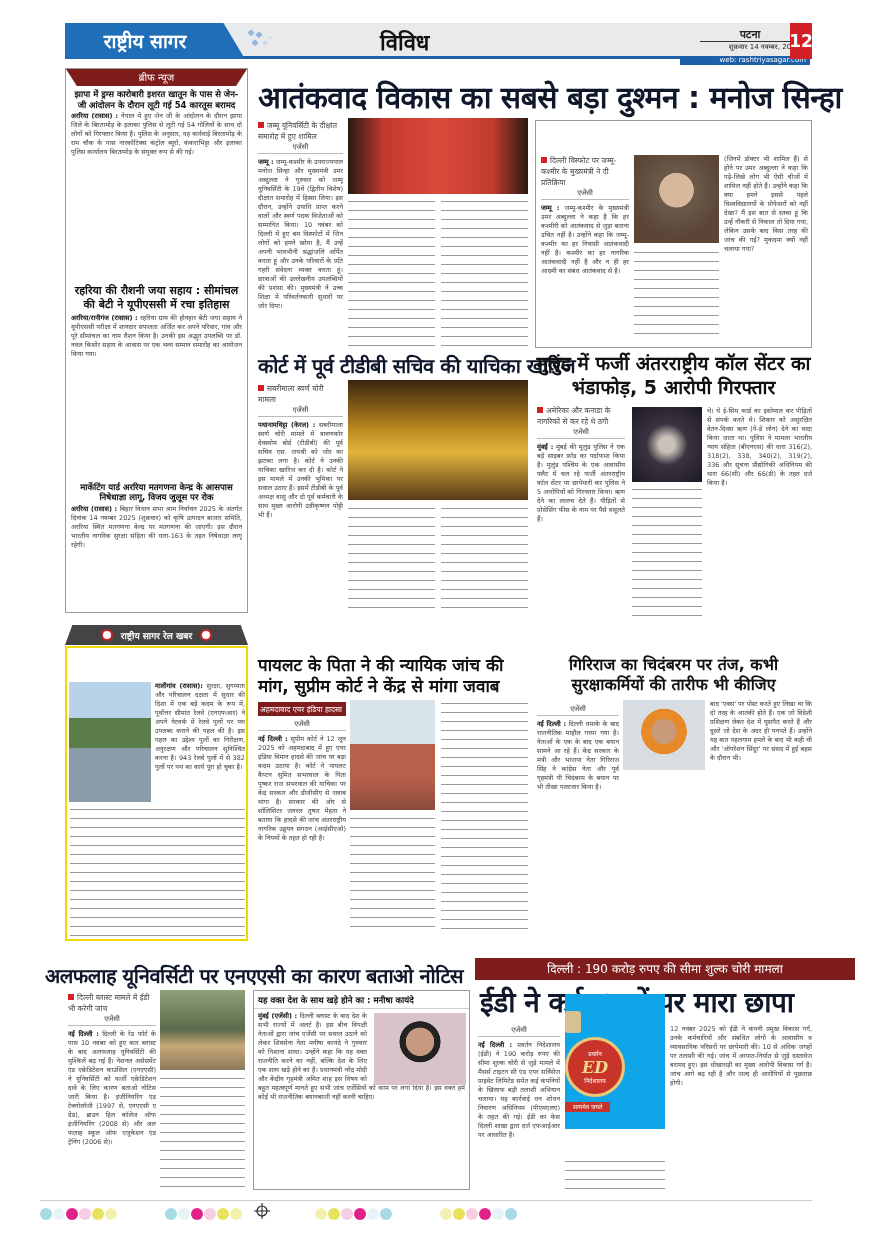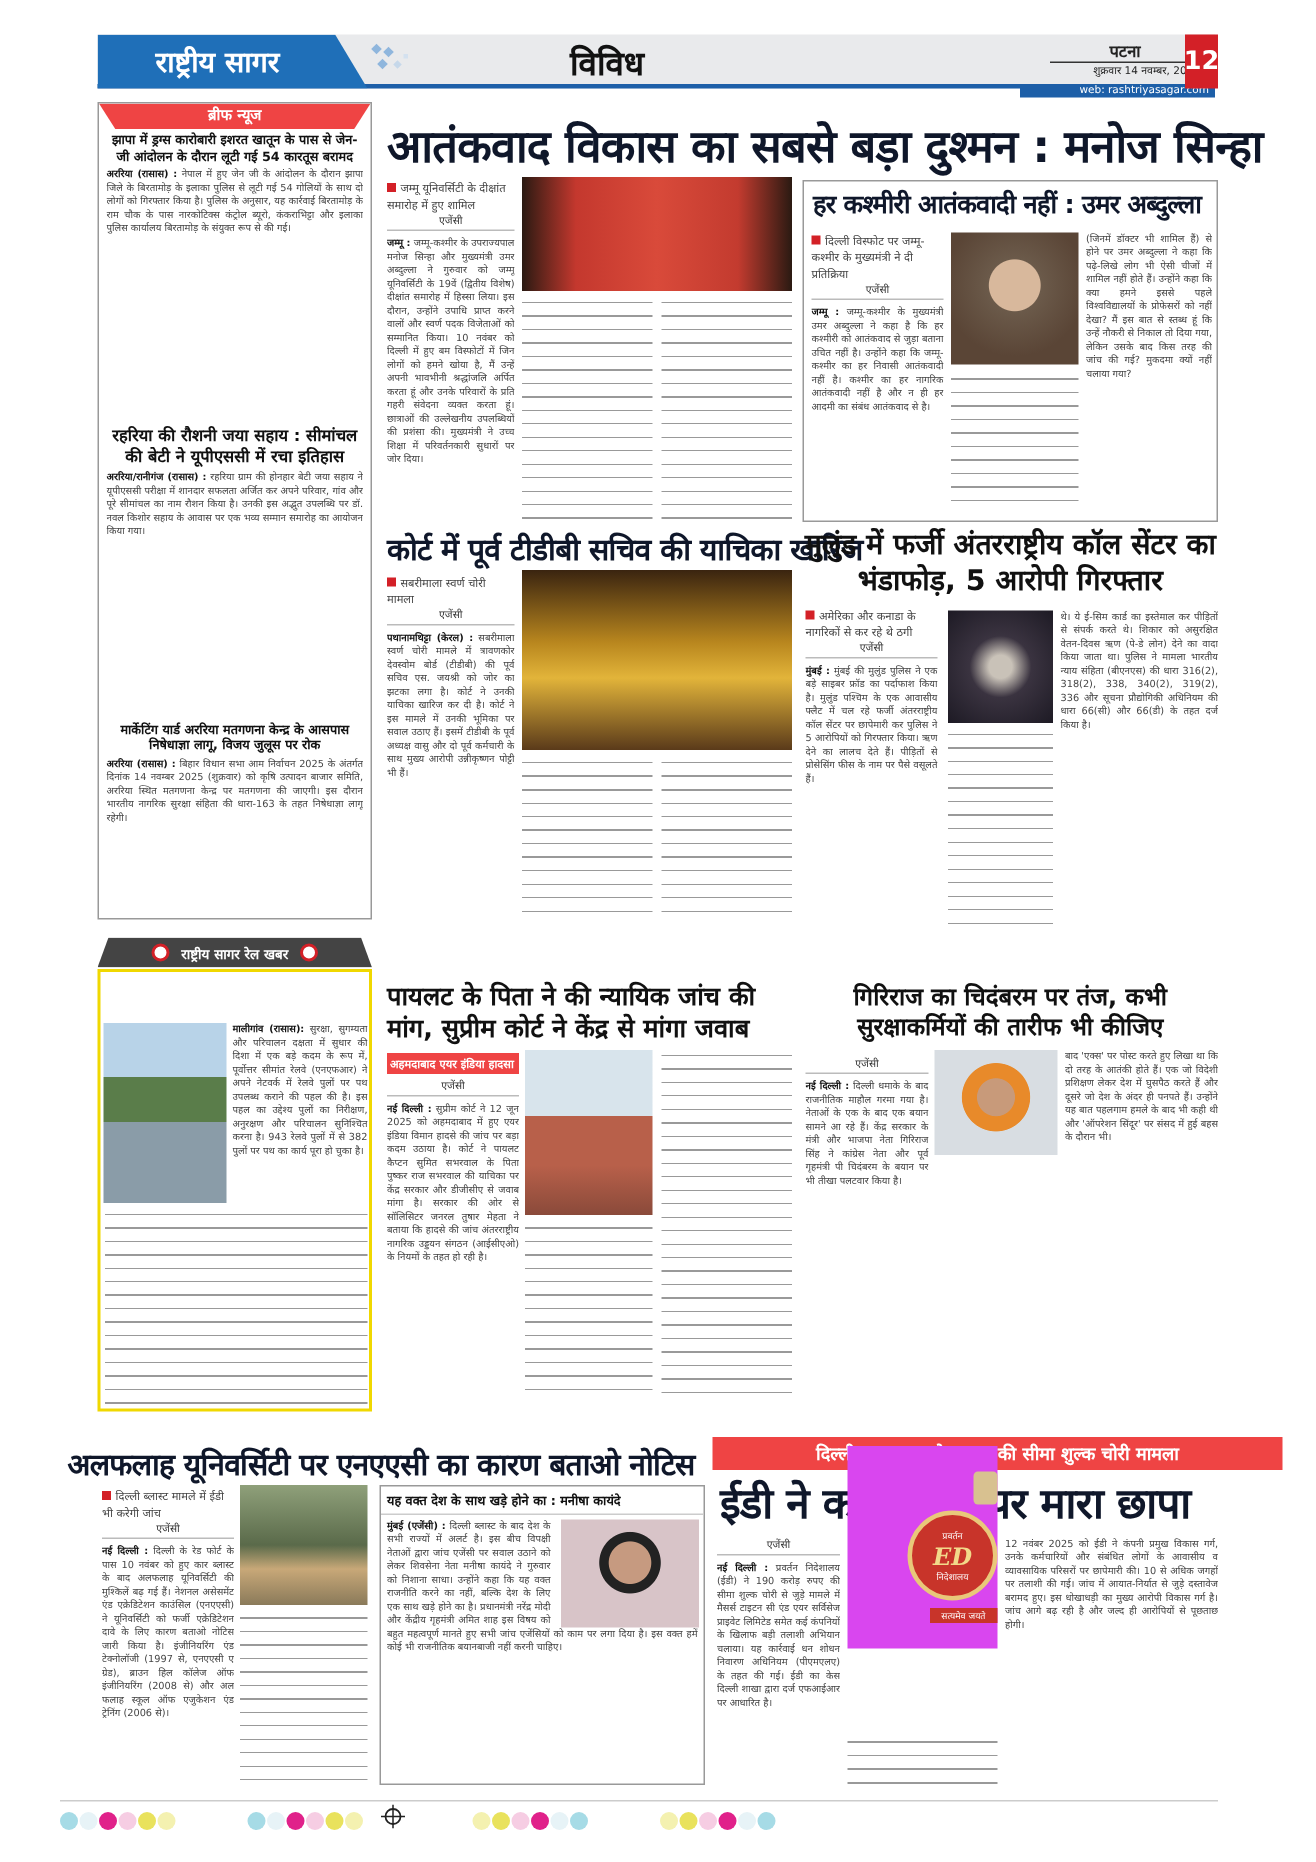--- a/index.html
+++ b/index.html
@@ -5,21 +5,21 @@
 *{box-sizing:border-box;margin:0;padding:0}
 body{width:877px;height:1241px;background:#fff;font-family:"DejaVu Sans",sans-serif;position:relative;overflow:hidden;color:#222}
 .abs{position:absolute}
 .mast{left:65px;top:23px;width:745px;height:36px;background:#e9eaec;border-bottom:3px solid #1d5fa8}
 .brand{left:65px;top:23px;width:180px;height:36px;background:#1f6fb8;clip-path:polygon(0 0,88% 0,100% 100%,0 100%);color:#fff;font-weight:bold;font-size:19px;display:flex;align-items:center;justify-content:center;padding-right:20px}
 .section{left:380px;top:26px;font-size:22px;font-weight:bold;color:#111}
 .city{left:700px;top:26px;font-size:11px;font-weight:bold;border-bottom:1px solid #333;width:100px;text-align:center}
 .date{left:690px;top:42px;font-size:7px;width:110px;text-align:right}
 .web{left:680px;top:56px;width:130px;height:9px;background:#1d5fa8;color:#fff;font-size:7px;text-align:right;padding-right:4px;line-height:9px}
 .pgno{left:790px;top:23px;width:22px;height:36px;background:#d32027;color:#fff;font-weight:bold;font-size:17px;display:flex;align-items:center;justify-content:center}
-.redband{background:#ef4444;color:#fff;font-weight:bold;text-align:center}
+.redband{background:#7f1d1d;color:#fff;font-weight:normal;text-align:center}
 .body-text{font-size:6.5px;line-height:9px;color:#444;text-align:justify;overflow:hidden}
 .body-text b{color:#111}
 .h-big{font-weight:bold;color:#0f172a;letter-spacing:-0.5px;white-space:nowrap}
 .h-mid{font-weight:bold;color:#111;text-align:center;line-height:1.25}
 .tag{font-size:7.5px;color:#444;line-height:11px}
 .tag::before{content:"";display:inline-block;width:6px;height:6px;background:#d32027;margin-right:3px}
 .agency{font-size:7px;text-align:center;color:#333;border-bottom:1px solid #bbb;padding-bottom:2px;margin-bottom:4px}
 .photo{background:#555;overflow:hidden}
 .box{border:1px solid #999}
 .dots span{display:inline-block;width:12px;height:12px;border-radius:50%;margin-right:1px}
@@ -74,21 +74,20 @@
 <div class="abs" style="left:258px;top:120px;width:85px">
   <div class="tag">जम्मू यूनिवर्सिटी के दीक्षांत समारोह में हुए शामिल</div>
   <div class="agency">एजेंसी</div>
   <div class="body-text" style="height:205px"><b>जम्मू :</b> <span>जम्मू-कश्मीर के उपराज्यपाल मनोज सिन्हा और मुख्यमंत्री उमर अब्दुल्ला ने गुरुवार को जम्मू यूनिवर्सिटी के 19वें (द्वितीय विशेष) दीक्षांत समारोह में हिस्सा लिया। इस दौरान, उन्होंने उपाधि प्राप्त करने वालों और स्वर्ण पदक विजेताओं को सम्मानित किया। 10 नवंबर को दिल्ली में हुए बम विस्फोटों में जिन लोगों को हमने खोया है, मैं उन्हें अपनी भावभीनी श्रद्धांजलि अर्पित करता हूं और उनके परिवारों के प्रति गहरी संवेदना व्यक्त करता हूं। छात्राओं की उल्लेखनीय उपलब्धियों की प्रशंसा की। मुख्यमंत्री ने उच्च शिक्षा में परिवर्तनकारी सुधारों पर जोर दिया।</span></div>
 </div>
 <div class="abs photo" style="left:348px;top:118px;width:180px;height:76px;background:linear-gradient(90deg,#2a1a12,#c4382e 20%,#d94a3a 50%,#c33b2f 80%,#2a1a12)"></div>
 <div class="abs body-text lines" style="left:348px;top:198px;width:87px;height:150px"></div>
 <div class="abs body-text lines" style="left:441px;top:198px;width:87px;height:150px"></div>
 
 <div class="abs box" style="left:535px;top:120px;width:277px;height:228px">
-  <div class="h-big" style="font-size:17px;padding:3px 6px">हर कश्मीरी आतंकवादी नहीं : उमर अब्दुल्ला</div>
   <div class="abs" style="left:5px;top:34px;width:88px">
     <div class="tag">दिल्ली विस्फोट पर जम्मू-कश्मीर के मुख्यमंत्री ने दी प्रतिक्रिया</div>
     <div class="agency">एजेंसी</div>
     <div class="body-text" style="height:140px"><b>जम्मू :</b> <span>जम्मू-कश्मीर के मुख्यमंत्री उमर अब्दुल्ला ने कहा है कि हर कश्मीरी को आतंकवाद से जुड़ा बताना उचित नहीं है। उन्होंने कहा कि जम्मू-कश्मीर का हर निवासी आतंकवादी नहीं है। कश्मीर का हर नागरिक आतंकवादी नहीं है और न ही हर आदमी का संबंध आतंकवाद से है।</span></div>
   </div>
   <div class="abs photo" style="left:98px;top:34px;width:85px;height:88px;background:radial-gradient(circle at 50% 40%,#d8b89c 25%,#6b5a4a 26%,#5a4536 70%)"></div>
   <div class="abs body-text lines" style="left:98px;top:128px;width:85px;height:92px"></div>
   <div class="abs body-text" style="left:188px;top:34px;width:84px;height:188px">(जिनमें डॉक्टर भी शामिल हैं) से होने पर उमर अब्दुल्ला ने कहा कि पढ़े-लिखे लोग भी ऐसी चीजों में शामिल नहीं होते हैं। उन्होंने कहा कि क्या हमने इससे पहले विश्वविद्यालयों के प्रोफेसरों को नहीं देखा? मैं इस बात से स्तब्ध हूं कि उन्हें नौकरी से निकाल तो दिया गया, लेकिन उसके बाद किस तरह की जांच की गई? मुकदमा क्यों नहीं चलाया गया?</div>
 </div>
 
@@ -144,21 +143,21 @@
   <div class="abs photo" style="left:120px;top:22px;width:92px;height:72px;background:radial-gradient(circle at 50% 40%,#c69a80 22%,#222 23% 32%,#d8c4c8 33%)"></div>
   <div class="body-text" style="padding:3px 4px;height:170px"><span style="float:right;width:98px;height:72px"></span><b>मुंबई (एजेंसी) :</b> <span>दिल्ली ब्लास्ट के बाद देश के सभी राज्यों में अलर्ट है। इस बीच विपक्षी नेताओं द्वारा जांच एजेंसी पर सवाल उठाने को लेकर शिवसेना नेता मनीषा कायंदे ने गुरुवार को निशाना साधा। उन्होंने कहा कि यह वक्त राजनीति करने का नहीं, बल्कि देश के लिए एक साथ खड़े होने का है। प्रधानमंत्री नरेंद्र मोदी और केंद्रीय गृहमंत्री अमित शाह इस विषय को बहुत महत्वपूर्ण मानते हुए सभी जांच एजेंसियों को काम पर लगा दिया है। इस वक्त हमें कोई भी राजनीतिक बयानबाजी नहीं करनी चाहिए।</span></div>
 </div>
 
 <div class="abs redband" style="left:475px;top:958px;width:380px;height:22px;font-size:12px;line-height:22px">दिल्ली : 190 करोड़ रुपए की सीमा शुल्क चोरी मामला</div>
 <div class="abs h-big" style="left:480px;top:982px;font-size:28px">ईडी ने कई स्थानों पर मारा छापा</div>
 <div class="abs" style="left:478px;top:1025px;width:82px">
   <div class="agency">एजेंसी</div>
   <div class="body-text" style="height:150px"><b>नई दिल्ली :</b> <span>प्रवर्तन निदेशालय (ईडी) ने 190 करोड़ रुपए की सीमा शुल्क चोरी से जुड़े मामले में मैसर्स टाइटन सी एंड एयर सर्विसेज प्राइवेट लिमिटेड समेत कई कंपनियों के खिलाफ बड़ी तलाशी अभियान चलाया। यह कार्रवाई धन शोधन निवारण अधिनियम (पीएमएलए) के तहत की गई। ईडी का केस दिल्ली शाखा द्वारा दर्ज एफआईआर पर आधारित है।</span></div>
 </div>
-<div class="abs" style="left:565px;top:964px;width:100px;height:135px;background:#d946ef;display:flex;flex-direction:column;align-items:flex-end;justify-content:center">
+<div class="abs" style="left:565px;top:994px;width:100px;height:135px;background:#0ea5e9;display:flex;flex-direction:column;align-items:flex-start;justify-content:center">
   <div style="width:16px;height:22px;background:#d8c190;border-radius:3px;margin-bottom:4px"></div>
   <div style="width:60px;height:60px;border-radius:50%;background:#c8342a;border:3px solid #e9c87a;color:#fff;display:flex;flex-direction:column;align-items:center;justify-content:center;font-family:'DejaVu Serif',serif">
     <span style="font-size:6px">प्रवर्तन</span>
     <span style="font-size:16px;font-style:italic;font-weight:bold;color:#f2d98a">ED</span>
     <span style="font-size:6px">निदेशालय</span>
   </div>
   <div style="margin-top:5px;background:#c8342a;color:#fff;font-size:6px;padding:1px 8px">सत्यमेव जयते</div>
 </div>
 <div class="abs body-text lines" style="left:565px;top:1158px;width:100px;height:35px"></div>
 <div class="abs body-text" style="left:670px;top:1025px;width:142px;height:168px">12 नवंबर 2025 को ईडी ने कंपनी प्रमुख विकास गर्ग, उनके कर्मचारियों और संबंधित लोगों के आवासीय व व्यावसायिक परिसरों पर छापेमारी की। 10 से अधिक जगहों पर तलाशी की गई। जांच में आयात-निर्यात से जुड़े दस्तावेज बरामद हुए। इस धोखाधड़ी का मुख्य आरोपी विकास गर्ग है। जांच आगे बढ़ रही है और जल्द ही आरोपियों से पूछताछ होगी।</div>

